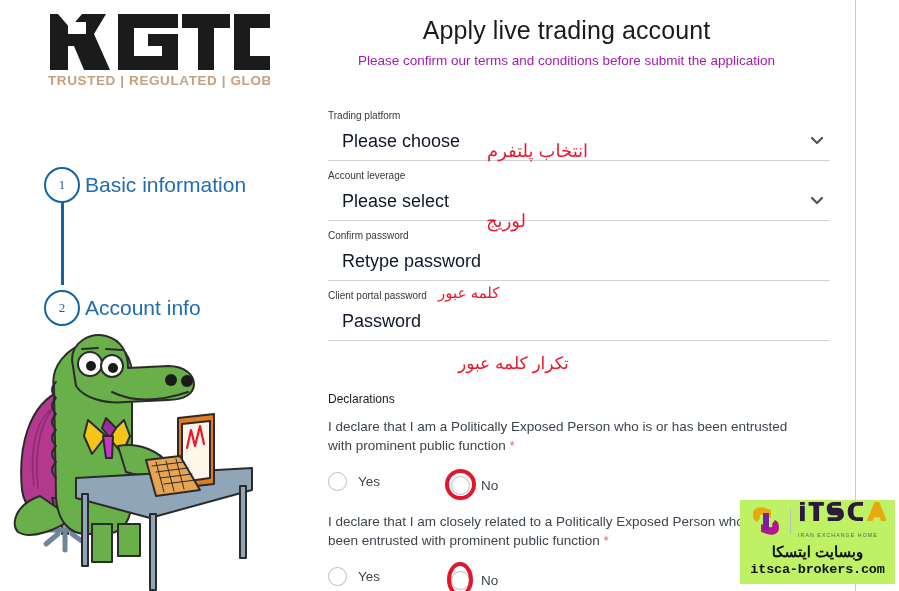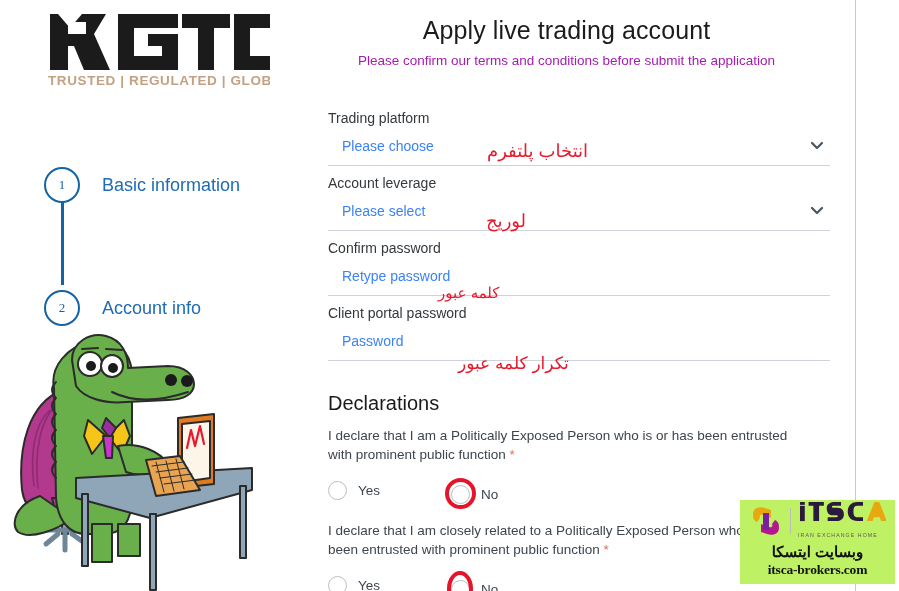--- a/index.html
+++ b/index.html
@@ -59,22 +59,22 @@
     align-items: center;
     justify-content: center;
     font-size: 13px;
     color: #1f5fa0;
     font-family: "Liberation Serif", serif;
     flex: 0 0 auto;
     position: relative;
     z-index: 2;
   }
   .step-label {
-    margin-left: 22px;
-    font-size: 18px;
+    margin-left: 5px;
+    font-size: 21px;
     color: #1f6bb5;
     white-space: nowrap;
   }
   .step-connector {
     position: absolute;
     left: 17px; top: 37px;
     width: 3px; height: 83px;
     background: #1464a5;
     z-index: 1;
   }
@@ -113,35 +113,35 @@
   }
 
   
   .form {
     position: absolute;
     left: 18px; top: 110px;
     width: 502px;
   }
   .field { position: relative; margin-bottom: 9px; }
   .field-label {
-    font-size: 14px;
+    font-size: 10px;
     color: #33383d;
     margin-bottom: 9px;
     display: block;
   }
   .field-control {
     position: relative;
     height: 31px;
     border-bottom: 1px solid #cdd3d8;
     display: flex;
     align-items: flex-start;
   }
   .field-placeholder {
-    font-size: 14px;
-    color: #3b82f6;
+    font-size: 18px;
+    color: #0f172a;
     padding-left: 14px;
     line-height: 22px;
   }
   .chevron {
     position: absolute;
     right: 6px; top: 3px;
     width: 14px; height: 14px;
     color: #4a5560;
   }
   .chevron svg { display: block; }
@@ -161,21 +161,21 @@
   .annot-3 { left: 110px; top: 175px; font-size: 15px; }
   .annot-4 { left: 130px; top: 245px; font-size: 17px; }
 
   
   .declarations {
     position: absolute;
     left: 18px; top: 392px;
     width: 500px;
   }
   .decl-heading {
-    font-size: 20px;
+    font-size: 12px;
     color: #1b1b1b;
     font-weight: normal;
     margin-bottom: 11px;
   }
   .decl-text {
     font-size: 13.5px;
     color: #3d454d;
     line-height: 19px;
     margin-bottom: 11px;
     max-width: 478px;
@@ -259,21 +259,21 @@
     direction: rtl;
     margin-top: 1px;
     letter-spacing: .3px;
   }
   .wm-url {
     font-size: 13.5px;
     font-weight: bold;
     color: #111;
     letter-spacing: -.2px;
     margin-top: 1px;
-    font-family: Liberation Serif, serif;
+    font-family: Liberation Mono, monospace;
   }
 </style>
 </head>
 <body>
 
 <div id="page">
 
   <div class="page-divider"></div>
 
   <div class="left-col">

